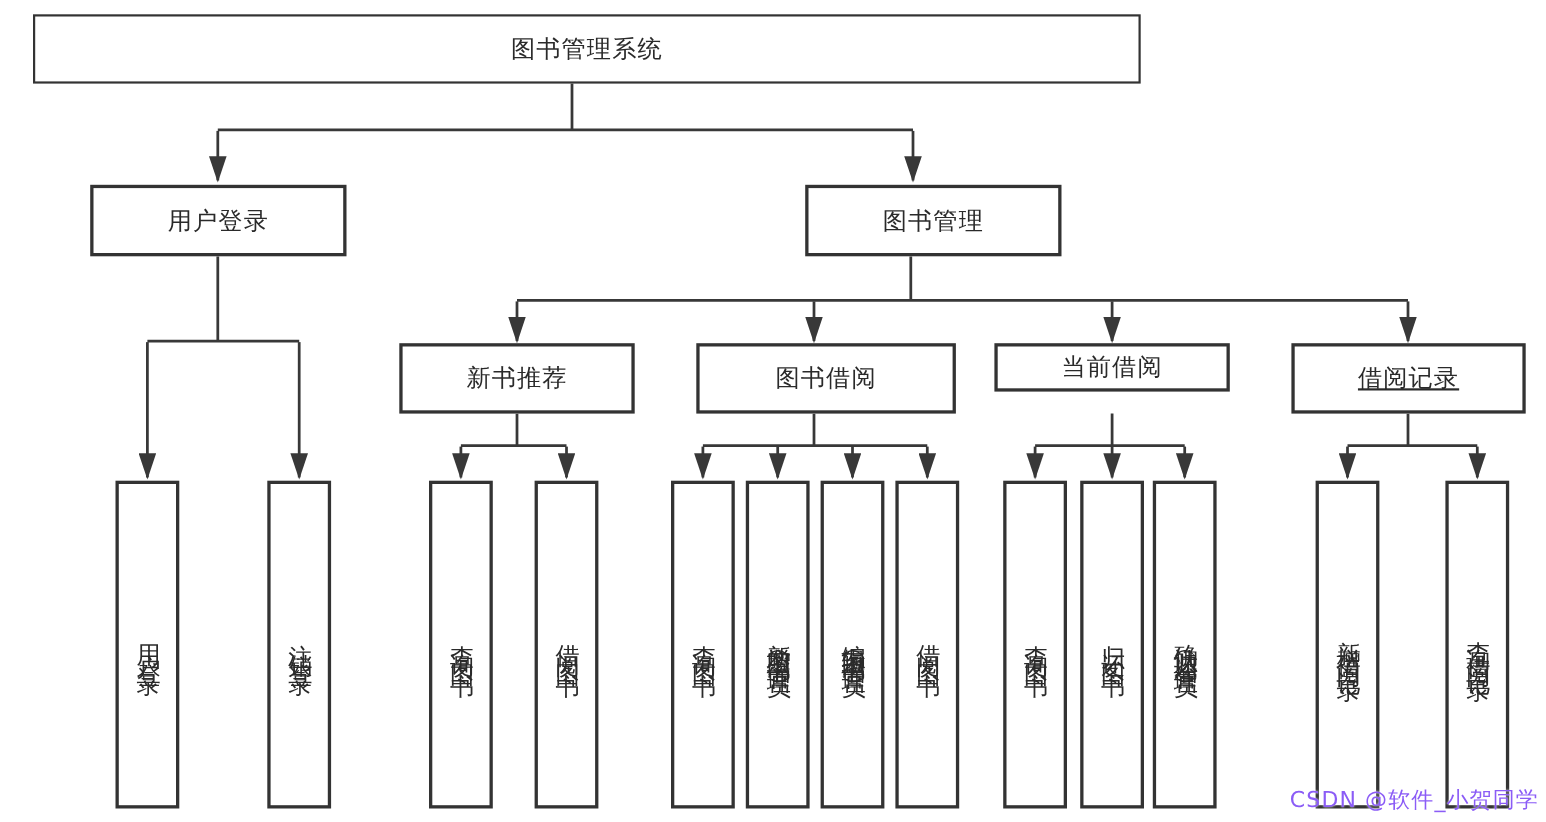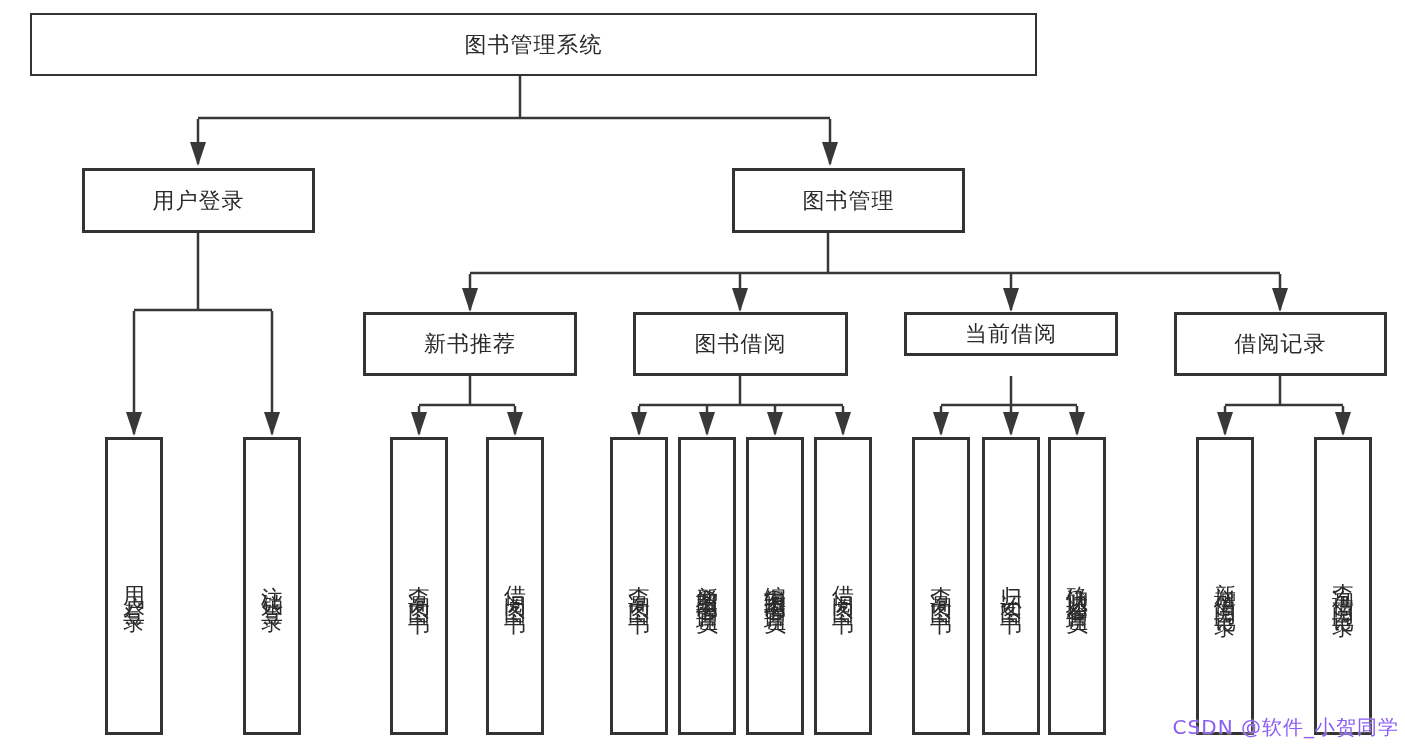--- a/index.html
+++ b/index.html
@@ -110,27 +110,27 @@
   <div class="node" style="left:82px; top:168px; width:233px; height:65px;">
     <span class="hlabel">用户登录</span>
   </div>
   <div class="node" style="left:712px; top:168px; width:233px; height:65px;margin-left:20px;">
     <span class="hlabel">图书管理</span>
   </div>
 
   <div class="node" style="left:363px; top:312px; width:214px; height:64px;">
     <span class="hlabel">新书推荐</span>
   </div>
-  <div class="node" style="left:633px; top:312px; width:215px; height:64px;align-items:center;">
+  <div class="node" style="left:633px; top:312px; width:236px; height:64px;align-items:center;">
     <span class="hlabel">图书借阅</span>
   </div>
   <div class="node" style="left:904px; top:312px; width:214px; height:44px;">
     <span class="hlabel">当前借阅</span>
   </div>
-  <div class="node" style="left:1174px; top:312px; width:213px; height:64px;">
+  <div class="node" style="left:1174px; top:312px; width:213px; height:64px;text-decoration:underline;">
     <span class="hlabel">借阅记录</span>
   </div>
 
   <div class="node leaf" style="left:105px;">
     <span class="vtext">用户登录</span>
   </div>
   <div class="node leaf" style="left:243px;">
     <span class="vtext">注销登录</span>
   </div>
 

